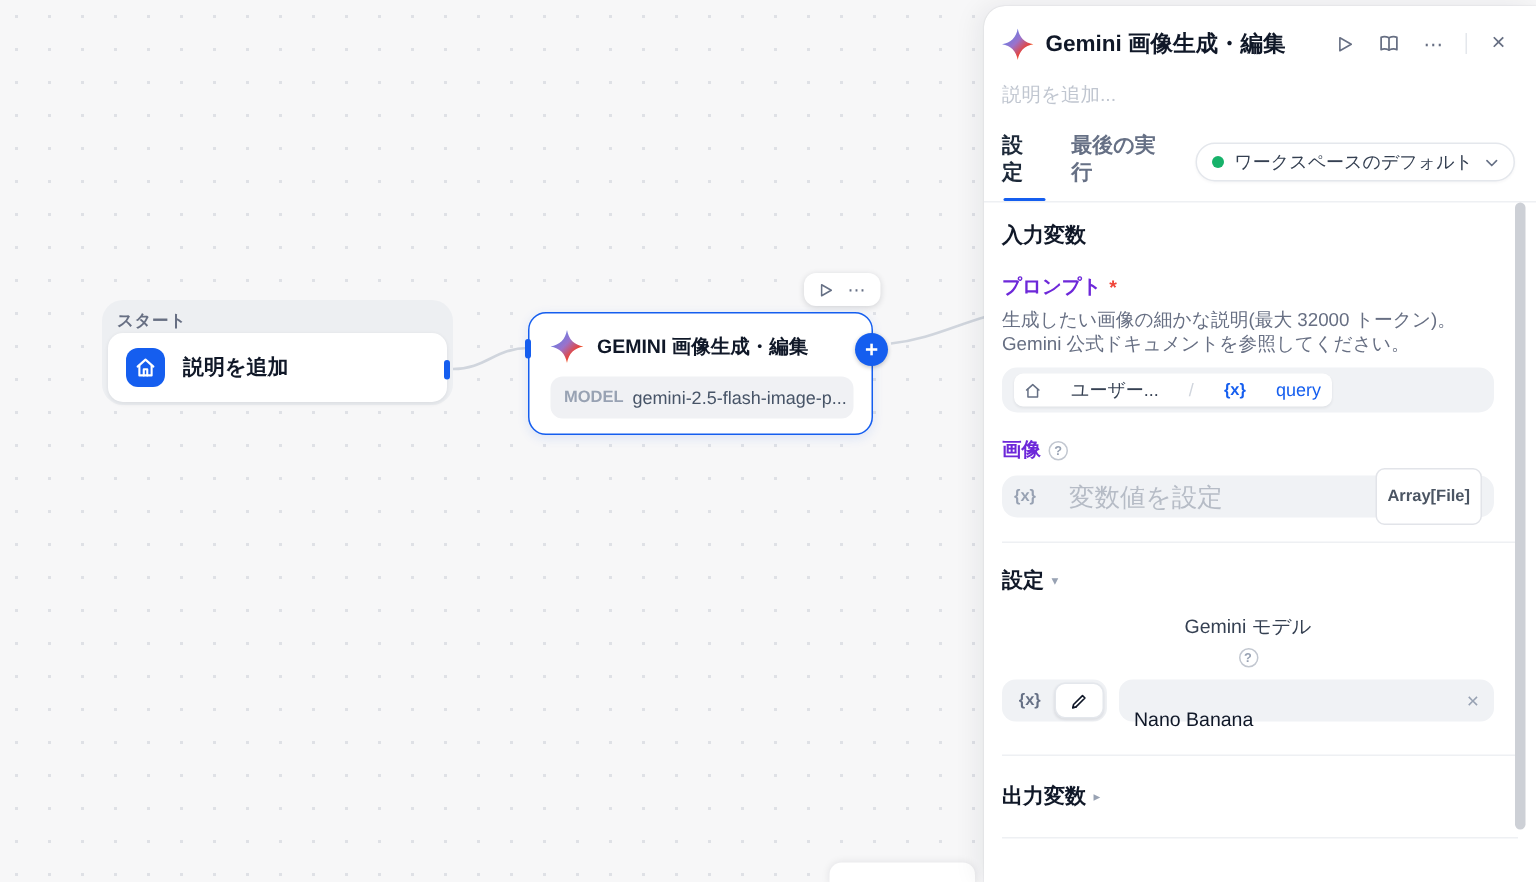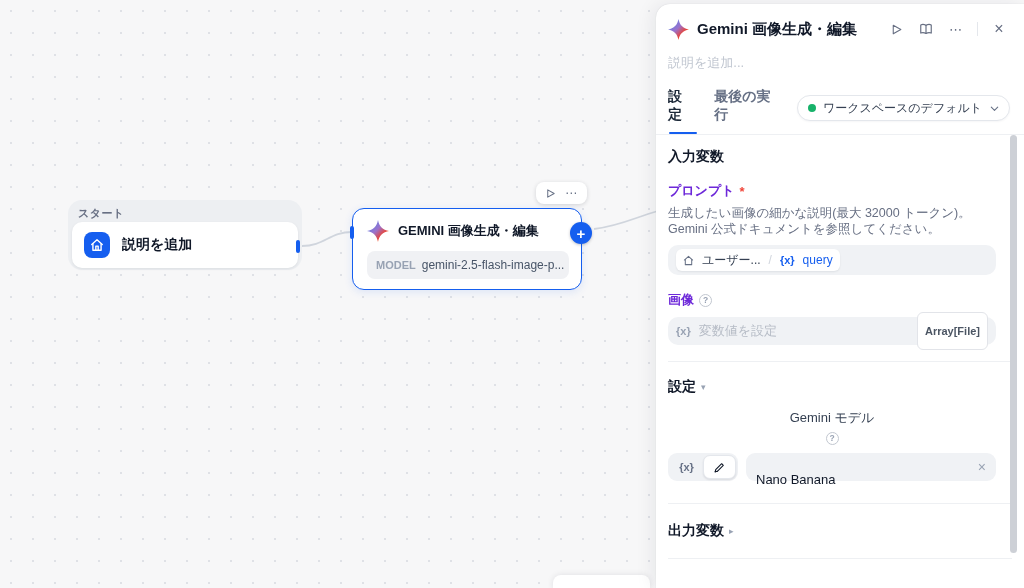--- a/index.html
+++ b/index.html
@@ -106,30 +106,30 @@
     display:inline-flex; align-items:center; justify-content:center;
     font-size:8.5px; color:#98a2b3; font-weight:700; line-height:1;
   }
   .field-desc { margin-top:5px; font-size:12.5px; line-height:16px; color:#676f83; max-width:340px; }
 
   .gray-field {
     margin-top:8px; height:30px; background:#f0f2f5; border-radius:10px;
     display:flex; align-items:center; padding:0 8px; gap:8px;
   }
   .var-tag {
-    display:flex; align-items:center; gap:8px; background:#fff; border-radius:6px;
+    display:flex; align-items:center; gap:20px; background:#fff; border-radius:6px;
     height:22px; padding:0 7px; box-shadow:0 1px 2px rgba(16,24,40,.08); cursor:pointer;
   }
   .var-tag-node { font-size:12px; color:#354052; }
   .var-tag-sep { font-size:12px; color:#d0d5dd; }
   .var-tag-var { font-size:12px; font-weight:400; color:#155eef; }
   .vx { font-size:11px; font-weight:700; }
   .vx.blue { color:#155eef; }
   .vx.gray { color:#98a2b3; }
-  .field-placeholder { font-size:13px; color:#b6bcc6; flex:1; }
+  .field-placeholder { font-size:17px; color:#b6bcc6; flex:1;margin-left:14px; }
   .type-badge {
     font-size:11px; color:#4b5563; background:#fff; border:1px solid #e2e4e9;
     border-radius:6px; padding:12px 7px; font-weight:600;
   }
 
   .divider { height:1px; background:#eef0f3; margin:16px -16px 0 0; }
 
   .model-row { display:flex; align-items:center; gap:8px; margin-top:8px; }
   .seg-control { display:flex; align-items:center; background:#f0f2f5; border-radius:9px; padding:2px; height:28px; }
   .seg-btn { width:33px; height:24px; display:flex; align-items:center; justify-content:center; border-radius:7px; cursor:pointer; }

